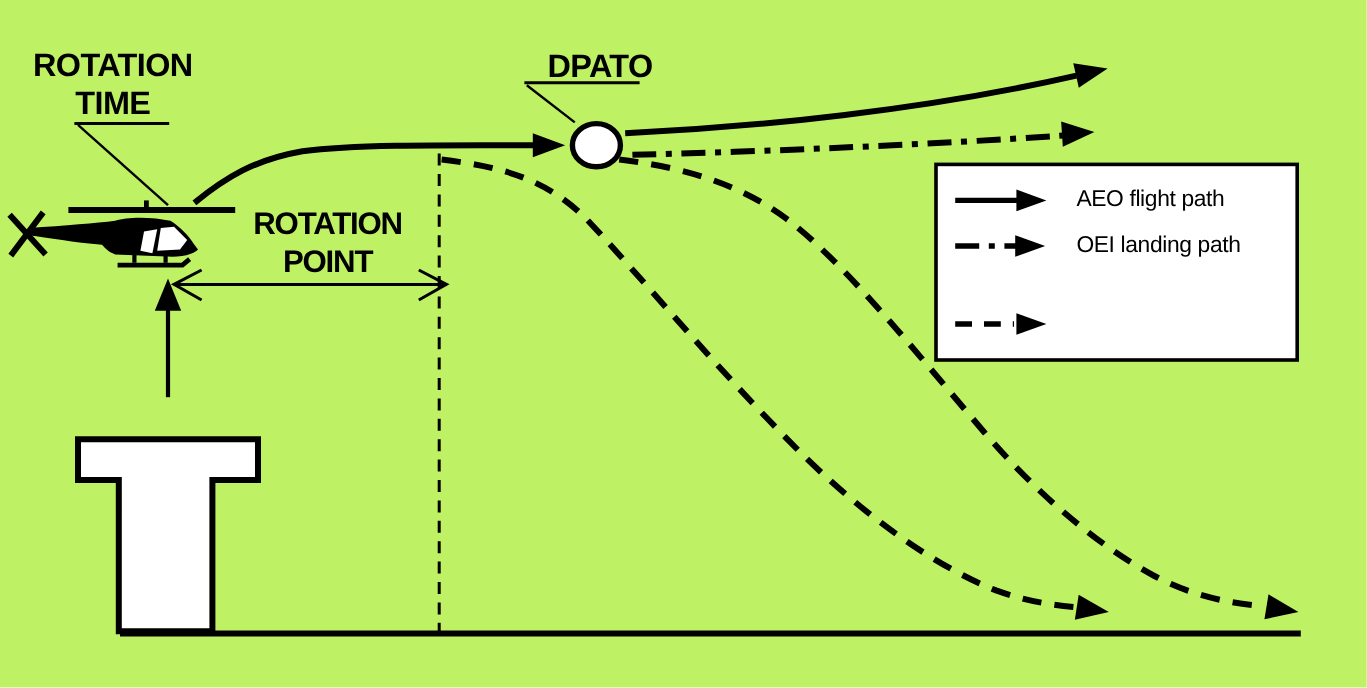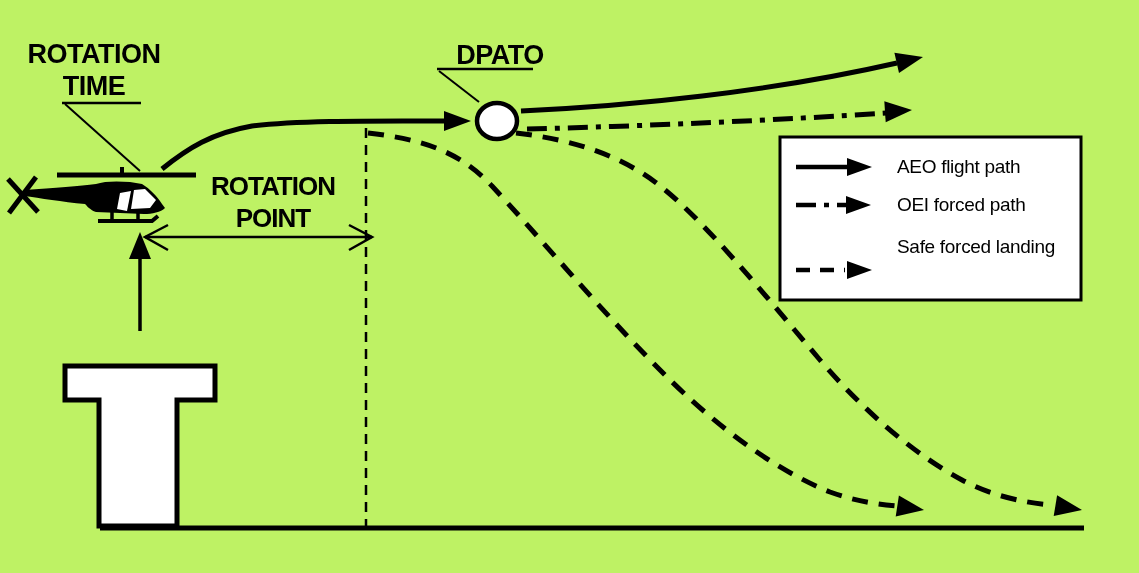--- a/index.html
+++ b/index.html
@@ -127,16 +127,15 @@
   </div>
 
   <div class="lbl lbl-dpato">DPATO</div>
 
   <div class="lbl lbl-exposure">
     <div>ROTATION</div>
     <div>POINT</div>
   </div>
 
   <div class="legend-label legend-label-1">AEO flight path</div>
-  <div class="legend-label legend-label-2">OEI forced path</div>
-  <div class="legend-label legend-label-3">Safe forced landing</div>
+  <div class="legend-label legend-label-2">OEI landing path</div>
 
 </div>
 
 </body></html>

